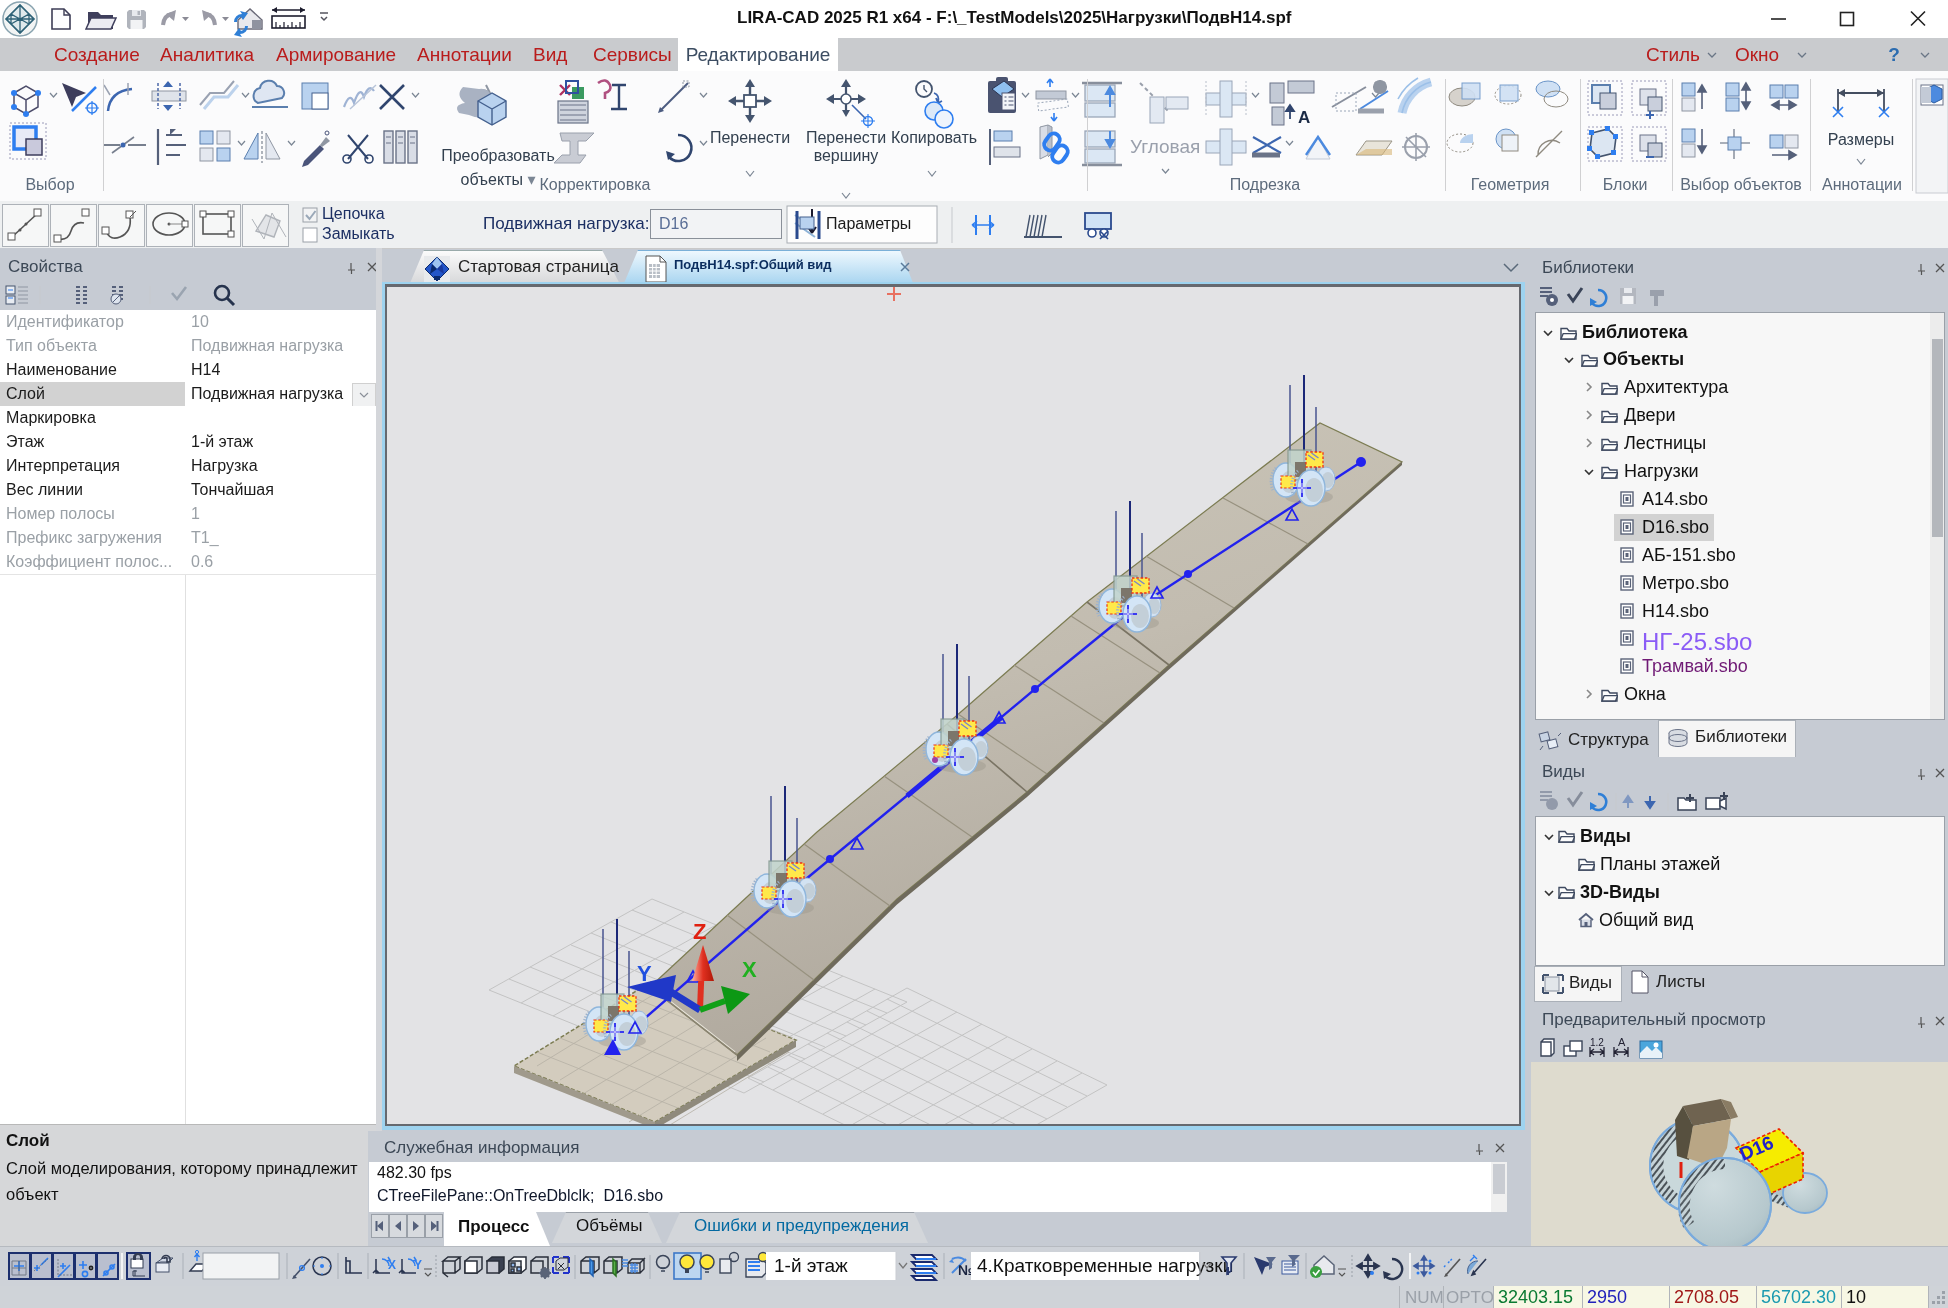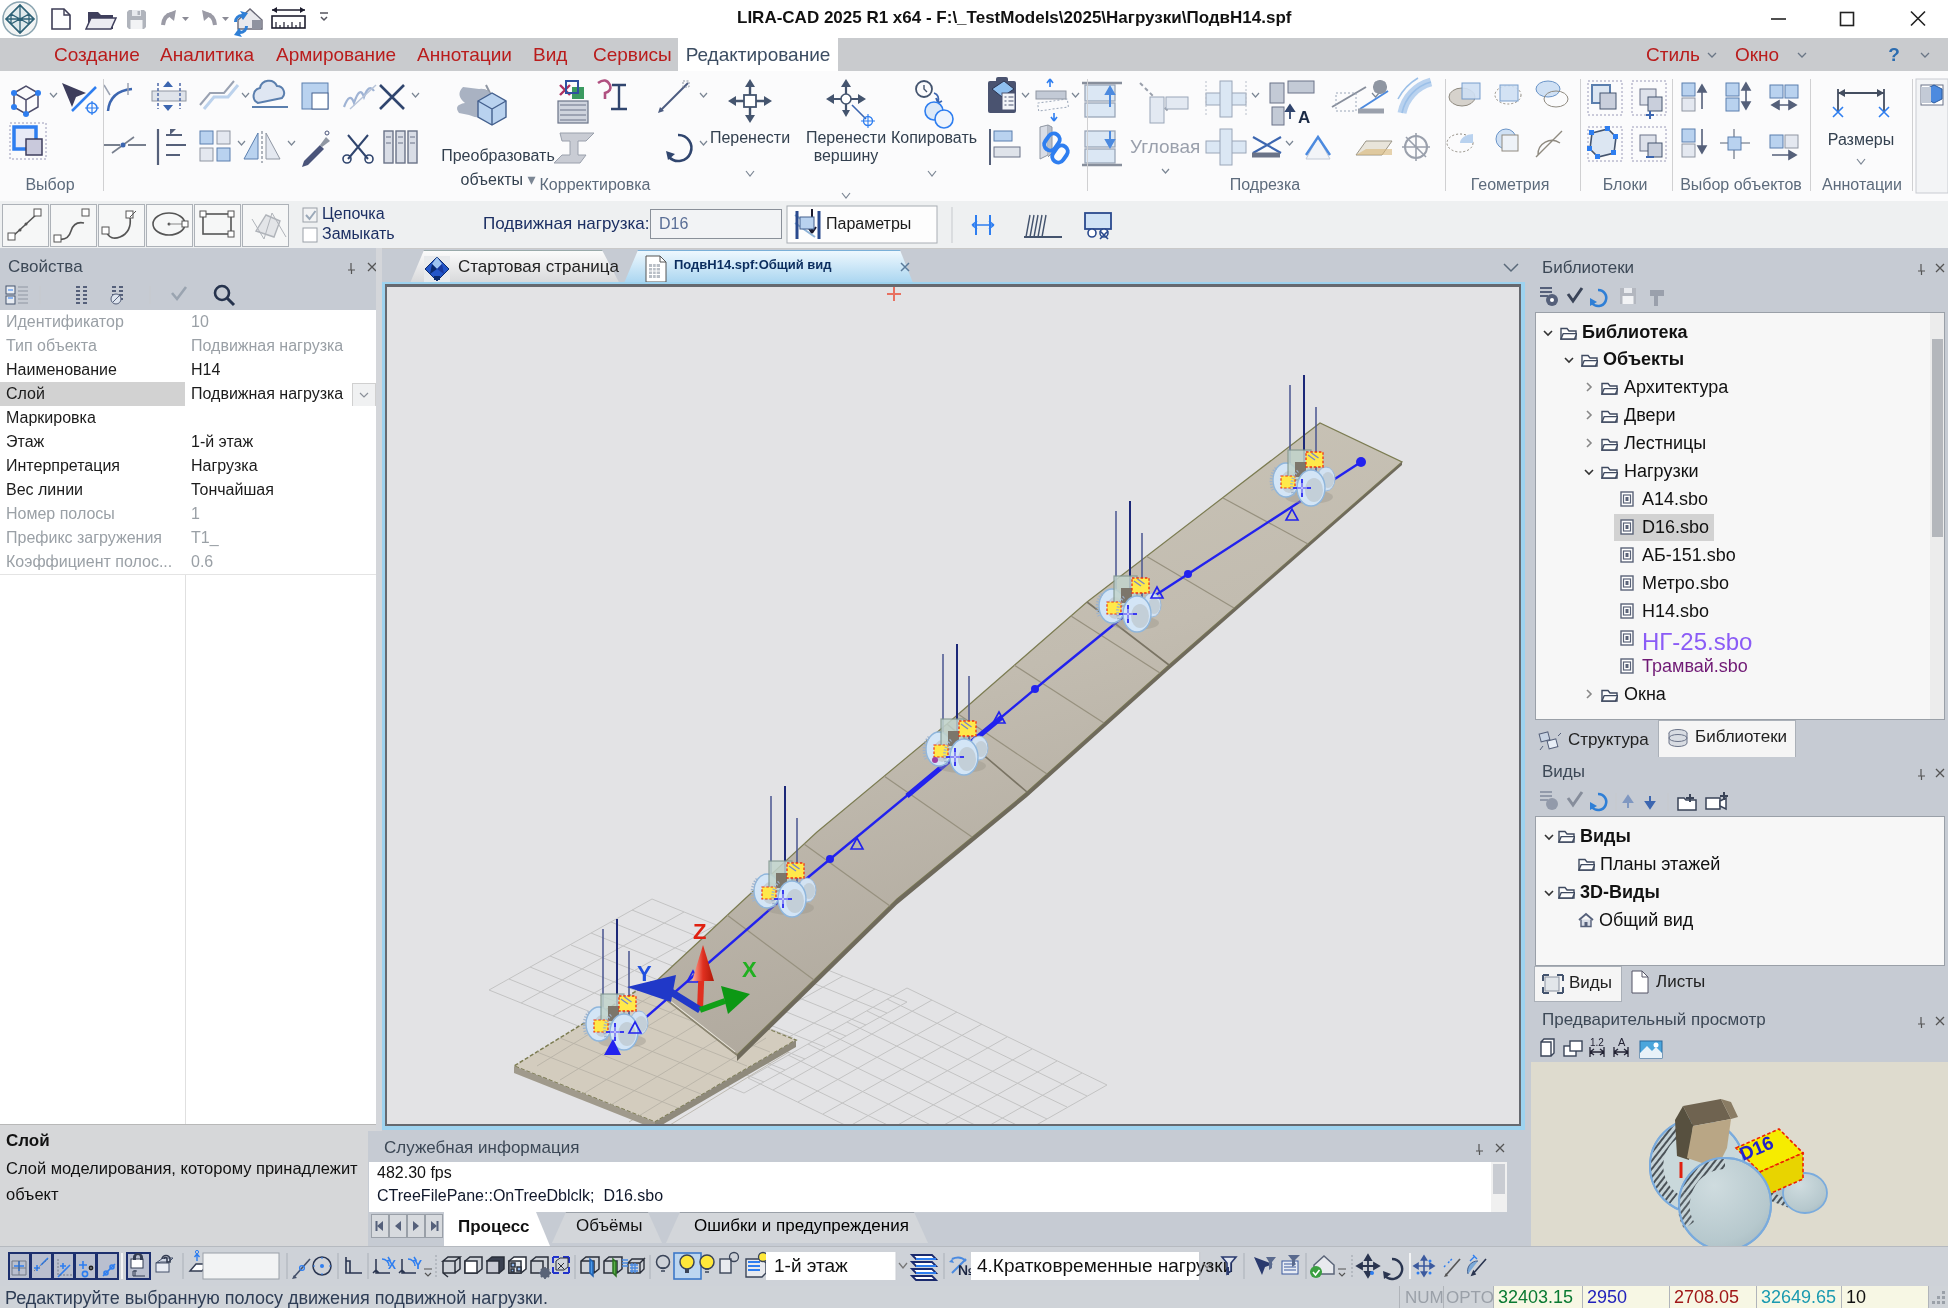--- a/index.html
+++ b/index.html
@@ -1050,21 +1050,21 @@
           <path d="M48 12 l-6 -5 v10 z"></path>
           <path d="M66 12 l-6 -5 v10 z"></path>
             <rect x="65.5" y="7" width="2" height="10"></rect>
         </g>
       </svg>
       <div class="abs" style="left:76px;top:0px;width:106px;height:34px;background:#ffffff;clip-path:polygon(0 0,92px 0,106px 100%,0 100%);"></div>
       <div class="abs" style="left:90px;top:5px;font-size:17px;font-weight:bold;color:#111;">Процесс</div>
       <div class="abs" style="left:184px;top:0px;width:110px;height:30px;background:#d3d6da;clip-path:polygon(14px 0,96px 0,110px 100%,0 100%);border-top:1px solid #9aa0a8;"></div>
       <div class="abs" style="left:208px;top:4px;font-size:17px;color:#111;">Объёмы</div>
       <div class="abs" style="left:298px;top:0px;width:262px;height:30px;background:#d3d6da;clip-path:polygon(14px 0,248px 0,262px 100%,0 100%);border-top:1px solid #9aa0a8;"></div>
-      <div class="abs" style="left:326px;top:4px;font-size:17px;color:#000000;">Ошибки и предупреждения</div>
+      <div class="abs" style="left:326px;top:4px;font-size:17px;color:#0369a1;">Ошибки и предупреждения</div>
     </div>
   </div>
   <div class="abs" id="btoolbar">
     <svg class="abs" style="left:0;top:0" width="1948" height="40">
       <g fill="#b9bfcf" stroke="#1c2f6e" stroke-width="2">
         <rect x="9" y="6" width="21" height="26"></rect>
           <rect x="31" y="6" width="21" height="26"></rect>
         <rect x="53" y="6" width="21" height="26"></rect>
           <rect x="75" y="6" width="21" height="26"></rect>
         <rect x="97" y="6" width="21" height="26"></rect>
@@ -1247,36 +1247,35 @@
         </g>
       <path d="M1446 28 l14 -16" stroke="#555" stroke-width="1.6"></path>
       <path d="M1444 30 l4 -1 -2 -3 z" fill="#555"></path>
       <path d="M1448 16 l4 -4 m-8 8 l2 -2" stroke="#2e7ef0" stroke-width="1.4" stroke-dasharray="2 1.5"></path>
       <path d="M1478 14 a10 10 0 0 0 -10 13" fill="#7aa8d8" stroke="#44608e"></path>
       <path d="M1472 28 l14 -16 m-14 16 l3 -1 -1.5 -2.5 z" stroke="#2a3550" stroke-width="1.6" fill="#2a3550"></path>
       <path d="M1470 14 l5 -5 m-2 -1 l4 4" stroke="#2e7ef0" stroke-width="1.3"></path>
     </svg>
   </div>
   <div class="abs" id="statusbar">
-    <div class="abs" style="left:5px;top:2px;font-size:18px;color:#2e3d55;">Редактируйте выбранную полосу движения подвижной нагрузки.</div>
     <div class="abs" style="left:1399px;top:0;width:6px;height:22px;border-left:1px solid #b0b4ba;"></div>
     <div class="abs" style="left:1405px;top:2px;width:38px;font-size:17px;color:#9aa0a8;">NUM</div>
     <div class="abs" style="left:1443px;top:0;width:1px;height:22px;background:#b0b4ba;"></div>
     <div class="abs" style="left:1446px;top:2px;width:46px;font-size:17px;color:#9aa0a8;">OPTO</div>
     <div class="abs" style="left:1493px;top:0;width:88px;height:22px;background:#f7f7e4;border-left:1px solid #b0b4ba;">
       <span style="position:absolute;left:4px;top:1px;font-size:18px;color:#0a7a32;">32403.15</span>
       </div>
     <div class="abs" style="left:1582px;top:0;width:86px;height:22px;background:#f7f7e4;border-left:1px solid #b0b4ba;">
       <span style="position:absolute;left:4px;top:1px;font-size:18px;color:#2222bb;">2950</span>
       </div>
     <div class="abs" style="left:1669px;top:0;width:86px;height:22px;background:#f7f7e4;border-left:1px solid #b0b4ba;">
       <span style="position:absolute;left:4px;top:1px;font-size:18px;color:#a01818;">2708.05</span>
       </div>
     <div class="abs" style="left:1756px;top:0;width:84px;height:22px;background:#f7f7e4;border-left:1px solid #b0b4ba;">
-      <span style="position:absolute;left:4px;top:1px;font-size:18px;color:#1a9ab0;">32649.65</span>
+      <span style="position:absolute;left:4px;top:1px;font-size:18px;color:#1a9ab0;">56702.30</span>
       </div>
     <div class="abs" style="left:1841px;top:0;width:86px;height:22px;background:#f7f7e4;border-left:1px solid #b0b4ba;">
       <span style="position:absolute;left:4px;top:1px;font-size:18px;color:#111;">10</span>
       </div>
     <div class="abs" style="left:1928px;top:0;width:20px;height:22px;background:#cfd3d8;border-left:1px solid #b0b4ba;">
       <svg width="20" height="22">
           <g fill="#9aa0a8">
             <rect x="13" y="15" width="3" height="3"></rect>
             <rect x="8" y="15" width="3" height="3"></rect>
             <rect x="13" y="10" width="3" height="3"></rect>

